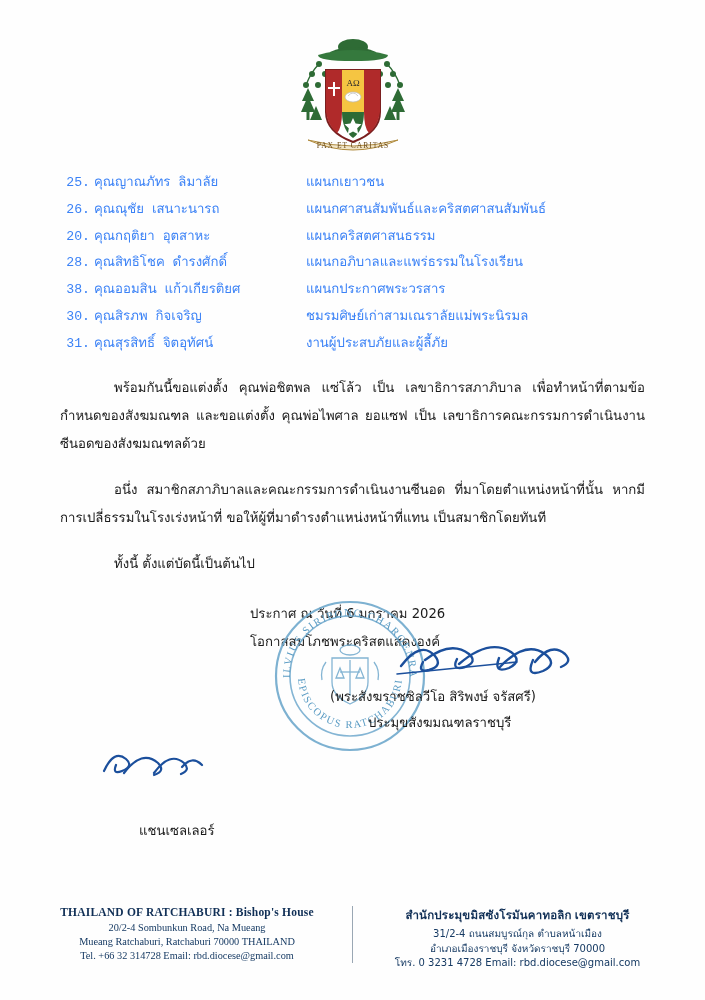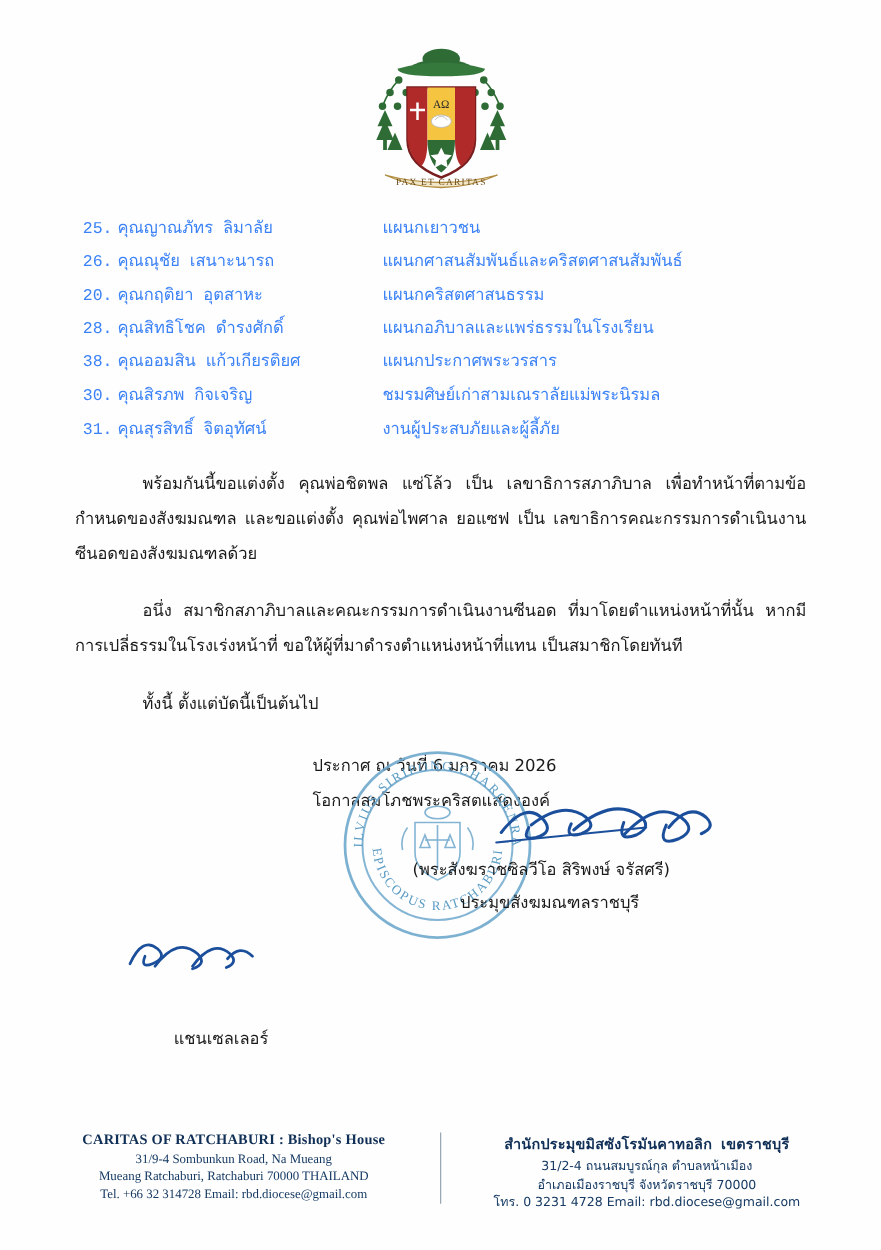--- a/index.html
+++ b/index.html
@@ -175,21 +175,21 @@
   }
   .footer-title {
     font-family: "Liberation Serif", "DejaVu Serif", serif;
     font-weight: bold;
     font-size: 11.5px;
     letter-spacing: .2px;
     margin-bottom: 3px;
     color: #102f56;
   }
   .footer-title.th {
-    font-family: Liberation Mono, monospace;
+    font-family: Liberation Serif, serif;
     font-size: 11.5px;
   }
   .footer-line {
     font-family: "Liberation Serif", "DejaVu Serif", serif;
     font-size: 10.3px;
     line-height: 14px;
     color: #163a63;
   }
   .footer-line.th {
     font-family: "DejaVu Sans", sans-serif;
@@ -368,22 +368,22 @@
           <path d="M56 30 q16 -22 30 -10 q7 7 -3 11"></path>
           <path d="M84 24 q10 -12 20 -2"></path>
         </g>
       </svg>
     </div>
     <div class="chancellor-title">แชนเซลเลอร์</div>
   </div>
 
   <div class="footer">
     <div class="footer-col left">
-      <div class="footer-title">CARITAS OF RATCHABURI : Bishop's House</div>
-      <div class="footer-line">31/9-4 Sombunkun Road, Na Mueang</div>
+      <div class="footer-title">THAILAND OF RATCHABURI : Bishop's House</div>
+      <div class="footer-line">20/2-4 Sombunkun Road, Na Mueang</div>
       <div class="footer-line">Mueang Ratchaburi, Ratchaburi 70000 THAILAND</div>
       <div class="footer-line">Tel. +66 32 314728  Email: rbd.diocese@gmail.com</div>
     </div>
     <div class="footer-col right">
       <div class="footer-title th">สำนักประมุขมิสซังโรมันคาทอลิก เขตราชบุรี</div>
       <div class="footer-line th">31/2-4 ถนนสมบูรณ์กุล ตำบลหน้าเมือง</div>
       <div class="footer-line th">อำเภอเมืองราชบุรี จังหวัดราชบุรี 70000</div>
       <div class="footer-line th">โทร. 0 3231 4728  Email: rbd.diocese@gmail.com</div>
     </div>
   </div>

